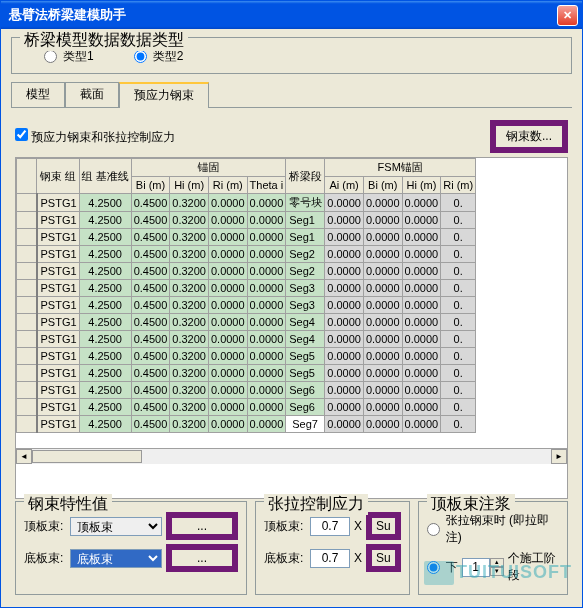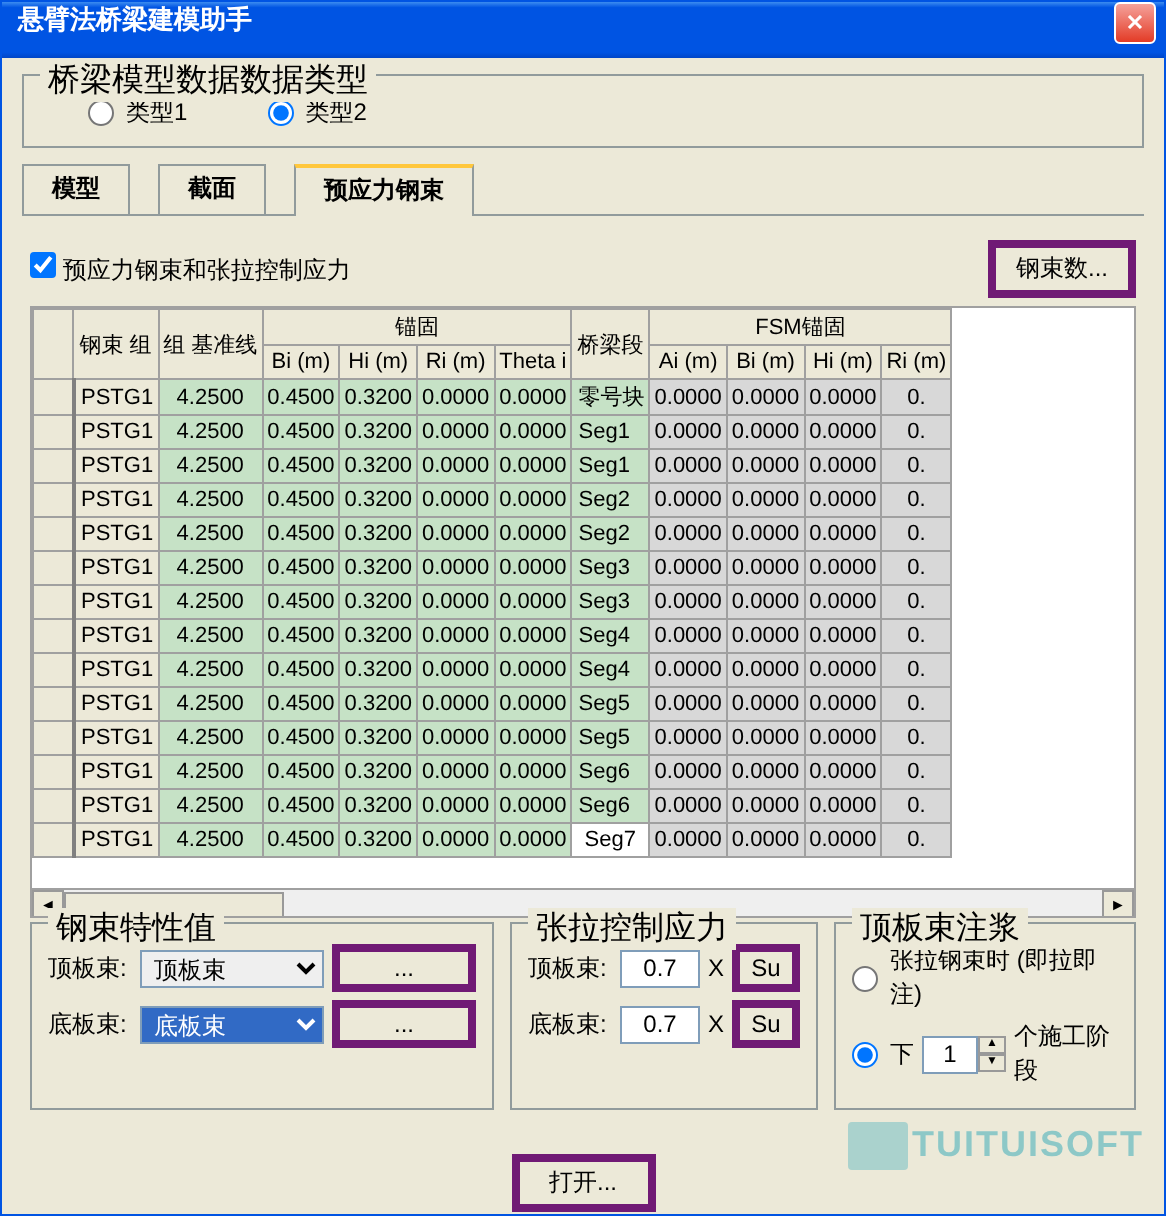--- a/index.html
+++ b/index.html
@@ -1,34 +1,34 @@
 <!DOCTYPE html>
 <html><head>
 <meta charset="utf-8">
 <style>
 * { box-sizing: border-box; margin: 0; padding: 0; }
 body { font-family: "Microsoft YaHei", SimSun, Tahoma, sans-serif; font-size: 12px; background: #ece9d8; width: 583px; height: 608px; overflow: hidden; }
 .window { width: 583px; height: 608px; border: 1px solid #0054e3; background: #ece9d8; position: relative; }
-.titlebar { height: 28px; background: linear-gradient(to bottom, #3c8cf0 0%, #0054e3 10%, #0054e3 90%, #0046c7 100%); display: flex; align-items: flex-start; padding: 0 4px 0 8px; color: #fff; font-weight: bold; font-size: 13px; }
+.titlebar { height: 28px; background: linear-gradient(to bottom, #3c8cf0 0%, #0054e3 10%, #0054e3 90%, #0046c7 100%); display: flex; align-items: center; padding: 0 4px 0 8px; color: #fff; font-weight: bold; font-size: 13px; }
 .titlebar-text { flex: 1; }
 .close-btn { width: 21px; height: 21px; background: linear-gradient(to bottom, #f5a29b, #e33b26); border: 1px solid #fff; border-radius: 3px; color: #fff; display: flex; align-items: center; justify-content: center; font-weight: bold; font-size: 11px; cursor: pointer; }
 .content { padding: 8px 10px; }
 .groupbox { border: 1px solid #919b9c; position: relative; padding: 10px 12px 8px; margin-bottom: 8px; }
 .groupbox-title { position: absolute; top: -8px; left: 8px; background: #ece9d8; padding: 0 4px; font-size: 16px; }
 .radio-row { display: flex; gap: 40px; padding-left: 20px; }
 .radio-item { display: flex; align-items: center; gap: 6px; }
 input[type=radio] { width: 13px; height: 13px; }
 .tabs { display: flex; border-bottom: 1px solid #919b9c; margin-bottom: 6px; }
-.tab { padding: 3px 14px; border: 1px solid #919b9c; border-bottom: none; background: #ece9d8; margin-right: 14px; cursor: pointer; position: relative; font-weight: bold; }
+.tab { padding: 3px 14px; border: 1px solid #919b9c; border-bottom: none; background: #ece9d8; margin-right: 0; cursor: pointer; position: relative; }
 .tab.active { border-top: 2px solid #ffc73c; background: #ece9d8; z-index: 1; margin-bottom: -1px; padding-bottom: 4px; }
 .tab-body { padding: 6px 4px; }
 .check-row { display: flex; align-items: center; margin-bottom: 4px; }
 .check-row label { flex: 1; }
-.btn { background: #ece9d8; border: 4px solid #701a75; padding: 2px 10px; cursor: pointer; font-size: 12px; min-width: 72px; text-align: center; }
-.table-wrap { border: 1px solid #a0a0a0; background: #fff; height: 306px; overflow: hidden; position: relative; }
+.btn { background: #ece9d8; border: 6px solid #701a75; padding: 2px 10px; cursor: pointer; font-size: 12px; min-width: 72px; text-align: center; }
+.table-wrap { border: 1px solid #a0a0a0; background: #fff; height: 342px; overflow: hidden; position: relative; }
 .table-scroll { height: 290px; overflow: hidden; }
 table { border-collapse: collapse; font-size: 11px; }
 th, td { border: 1px solid #a0a0a0; padding: 1px 2px; text-align: center; white-space: nowrap; height: 17px; }
 th { background: #ece9d8; font-weight: normal; }
 td.rowhead { background: #ece9d8; width: 20px; border-right: 2px solid #808080; }
 td.name { background: #ece9d8; text-align: left; padding-left: 3px; width: 42px; }
 td.green { background: #c6e2c6; }
 td.gray { background: #d8d8d8; }
 td.white { background: #fff; }
 .hscroll { height: 16px; background: #ece9d8; border-top: 1px solid #a0a0a0; display: flex; align-items: center; }

